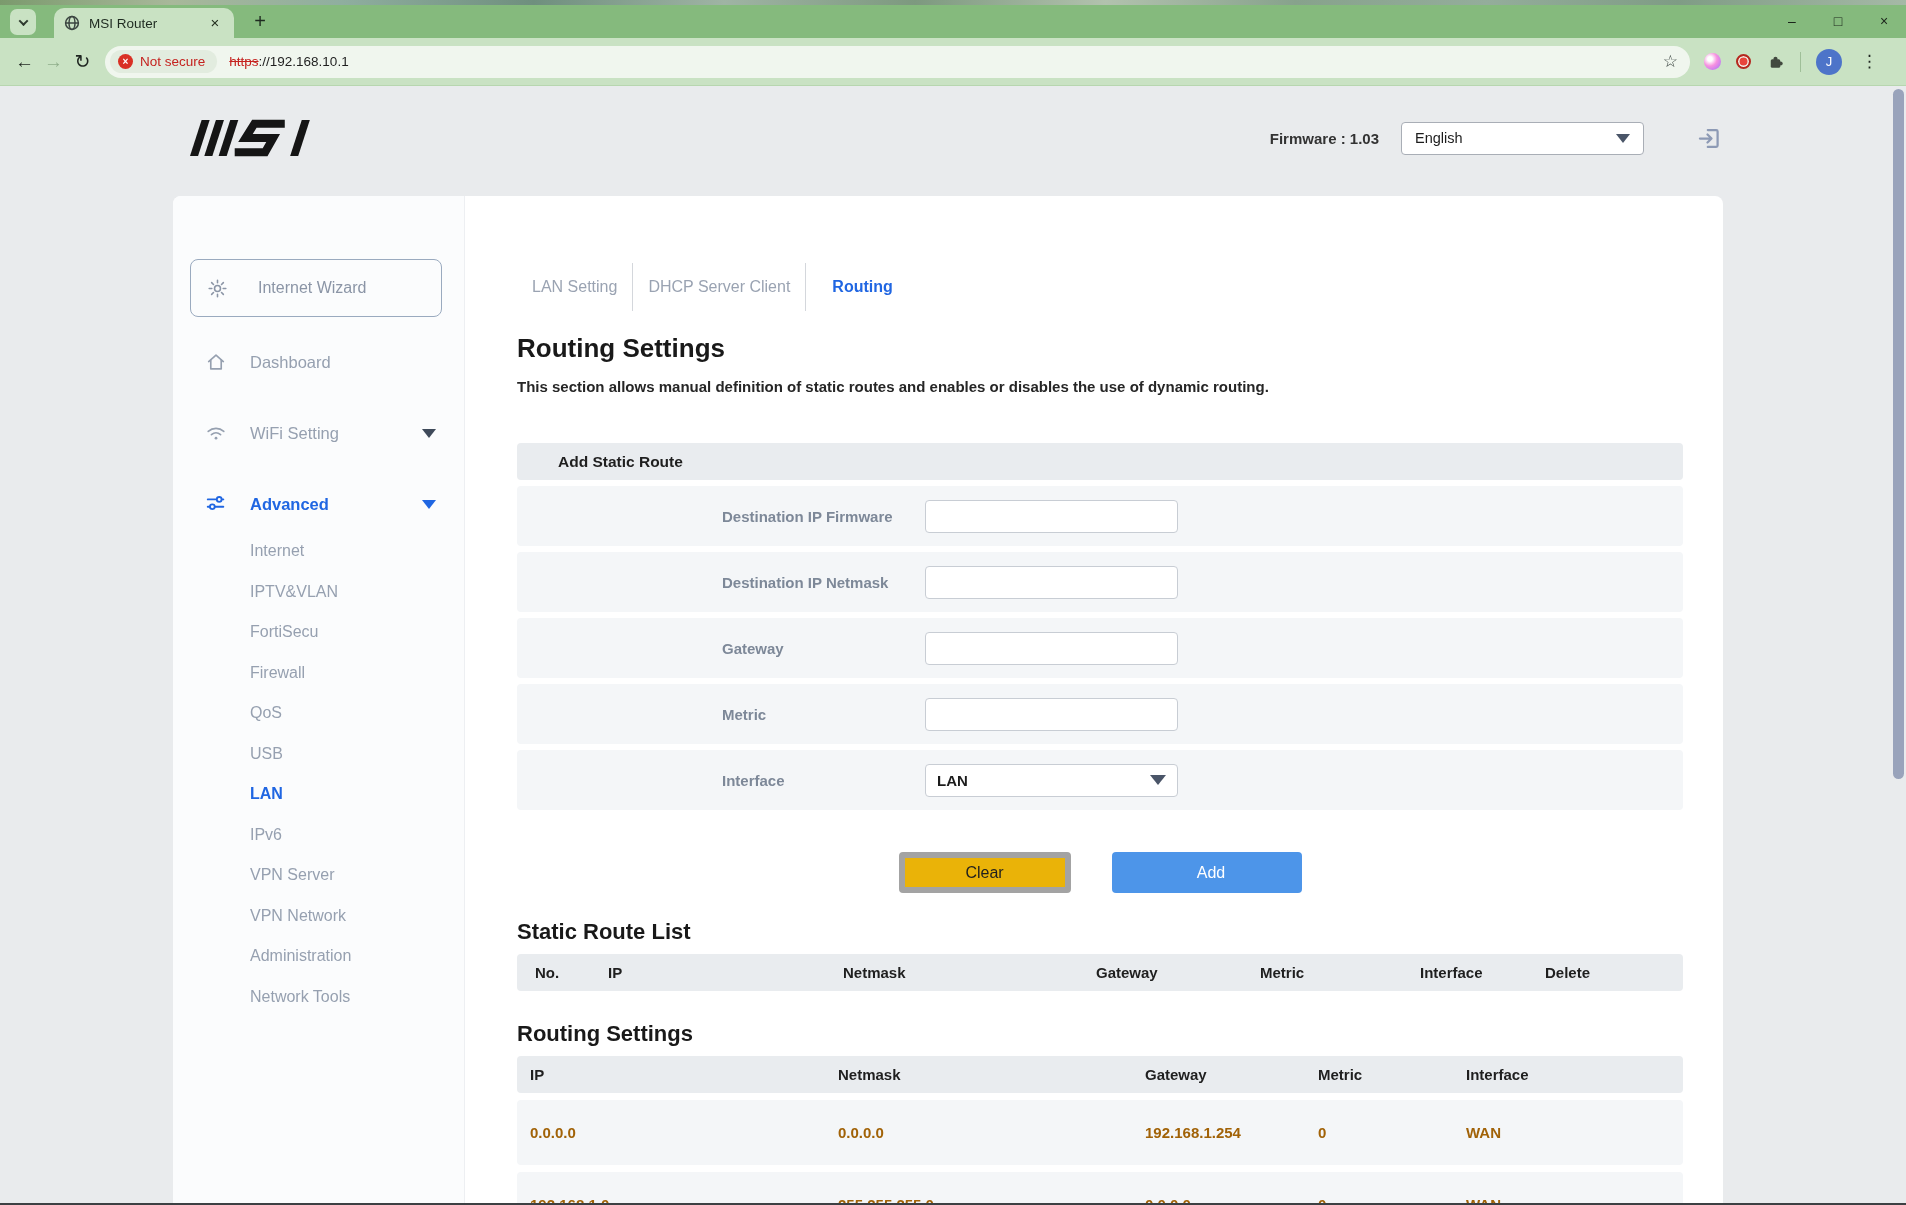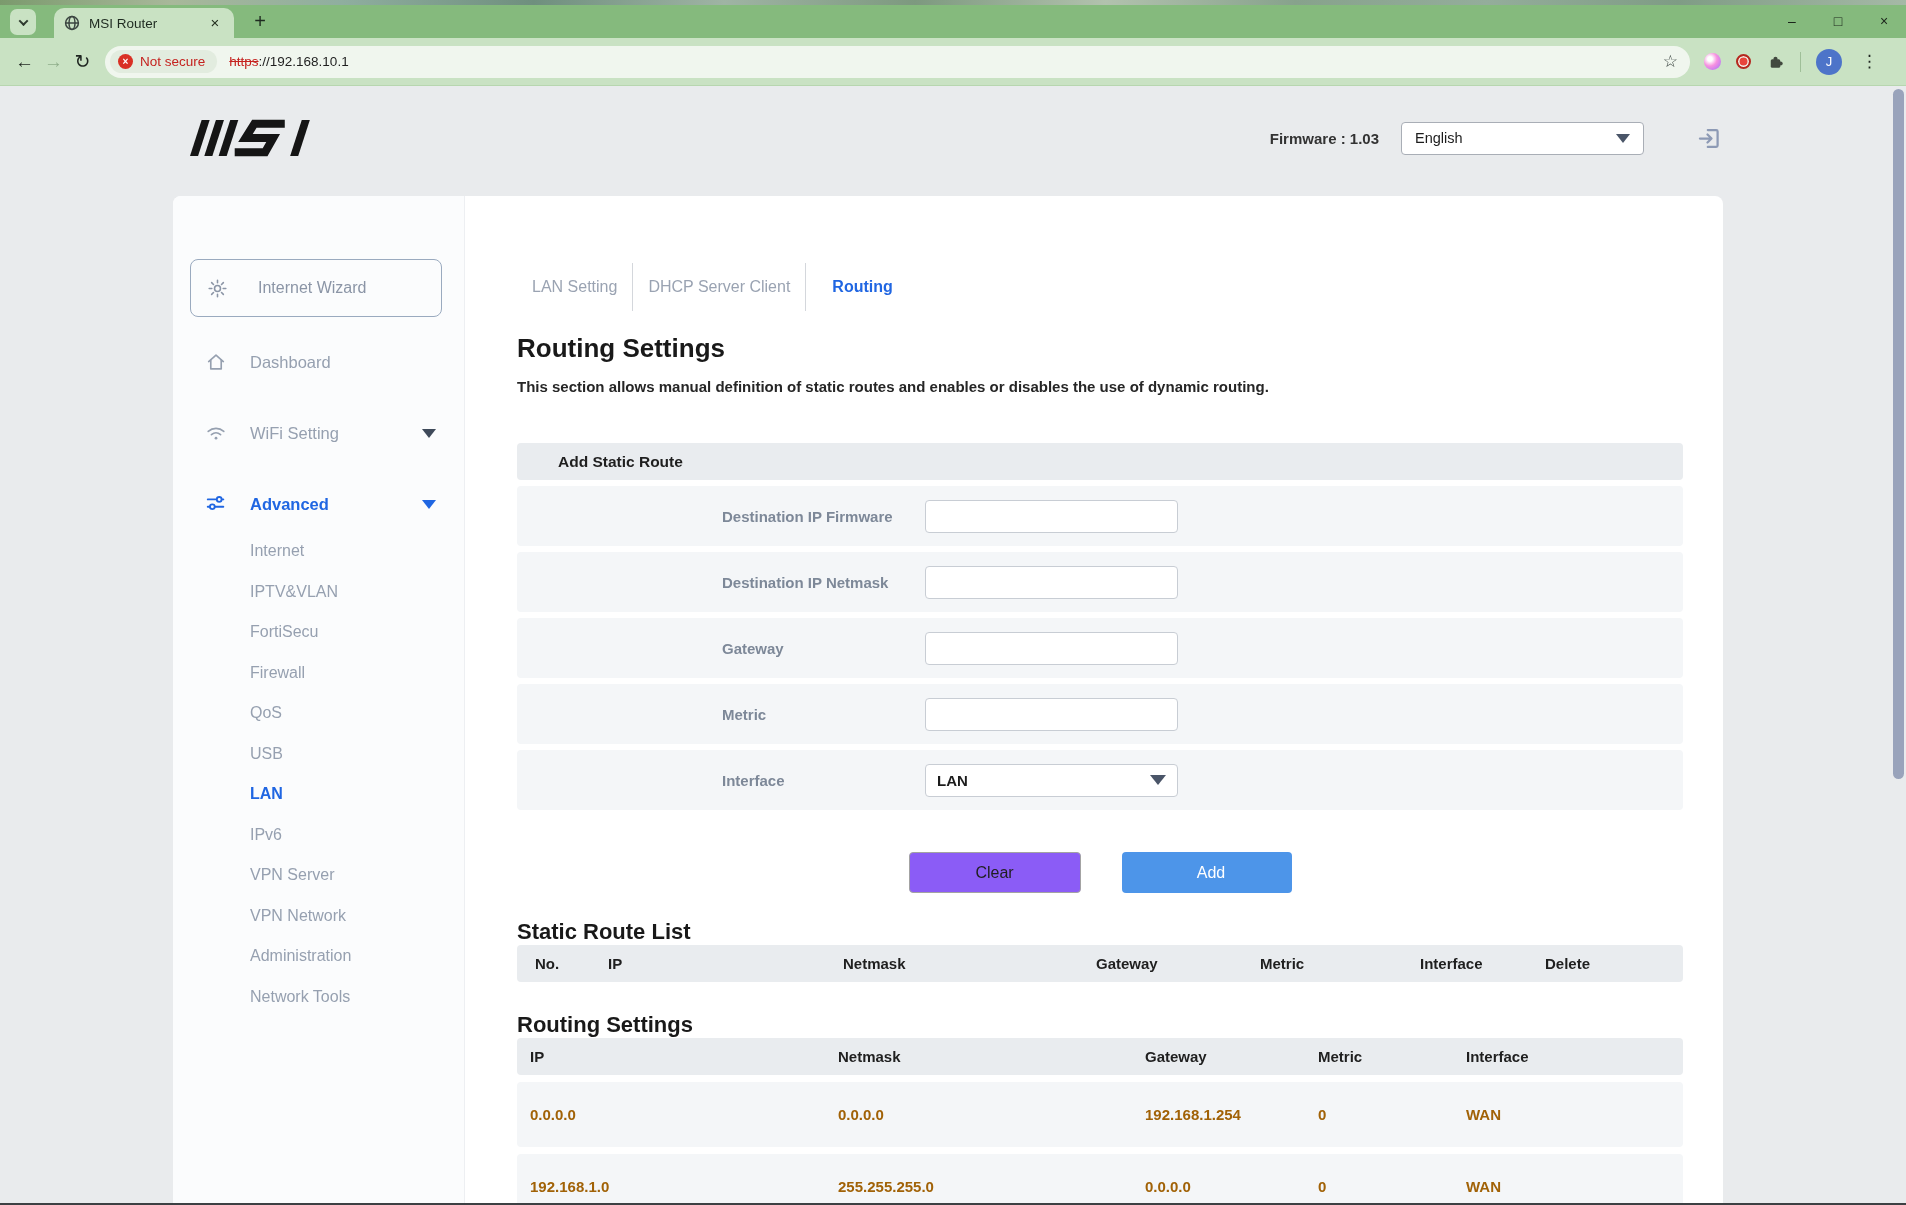--- a/index.html
+++ b/index.html
@@ -78,26 +78,26 @@
   .form { margin-top:48px; }
   .form-header { height:37px; background:#e9ecef; border-radius:4px; display:flex; align-items:center; padding-left:41px; font-size:15.5px; font-weight:bold; color:#1f1f1f; }
   .form-row { height:60px; background:#f4f6f8; border-radius:4px; margin-top:6px; display:flex; align-items:center; }
   .form-label { margin-left:205px; width:203px; font-size:15px; font-weight:600; color:#7d8898; }
   .form-input { width:253px; height:33px; border:1px solid #c8cdd4; border-radius:4px; background:#fff; padding:0 9px; font-size:14px; color:#222; outline:none; }
   .form-select { width:253px; height:33px; border:1px solid #c8cdd4; border-radius:4px; background:#fff; display:flex; align-items:center; justify-content:space-between; padding:0 11px; cursor:pointer; }
   .form-select span { font-size:15px; font-weight:bold; color:#1c1c1c; }
   .form-select .tri-dn { border-left-width:8px; border-right-width:8px; border-top-width:10px; }
 
   .btn-row { margin-top:42px; display:flex; justify-content:center; gap:41px; }
-  .btn-clear { width:172px; height:41px; background:#8b5cf6; border:1px solid #a3a3a3; border-radius:4px; font-size:16px; color:#1f1f1f; font-family:inherit; cursor:pointer; }
-  .btn-add { width:170px; height:41px; background:#4d95e9; border:none; border-radius:4px; font-size:16px; color:#fff; font-family:inherit; cursor:pointer;padding-left:9px; }
+  .btn-clear { width:172px; height:41px; background:#eab308; border:6px solid #a3a3a3; border-radius:4px; font-size:16px; color:#1f1f1f; font-family:inherit; cursor:pointer; }
+  .btn-add { width:190px; height:41px; background:#4d95e9; border:none; border-radius:4px; font-size:16px; color:#fff; font-family:inherit; cursor:pointer;padding-left:9px; }
 
   .h2 { margin-top:26px; font-size:22px; font-weight:bold; color:#191919; }
   .h2.second { margin-top:30px; }
-  .grid-head { height:37px; background:#e9ecef; border-radius:4px; align-items:center; font-size:15px; font-weight:bold; color:#1f1f1f; }
+  .grid-head { margin-top:9px; height:37px; background:#e9ecef; border-radius:4px; align-items:center; font-size:15px; font-weight:bold; color:#1f1f1f; }
   .grid-row { margin-top:7px; height:65px; background:#f4f6f8; border-radius:4px; align-items:center; font-size:15px; font-weight:600; color:#a16207; }
   .srl-grid { display:grid; grid-template-columns:73px 235px 253px 164px 160px 125px 1fr; padding-left:18px; }
   .rt-grid { display:grid; grid-template-columns:308px 307px 173px 148px 1fr; padding-left:13px; }
 
   svg { display:block; }
 </style>
 </head>
 <body>
 
 <div class="wallpaper-strip"></div>

